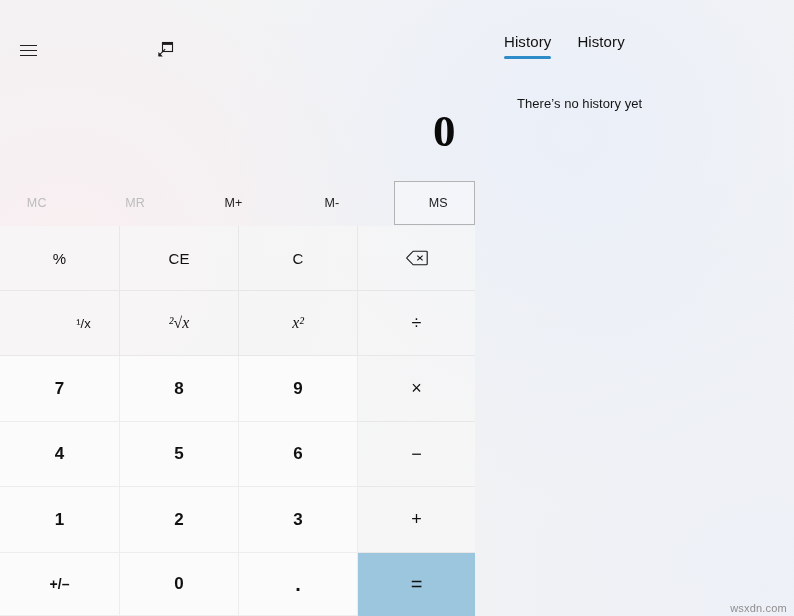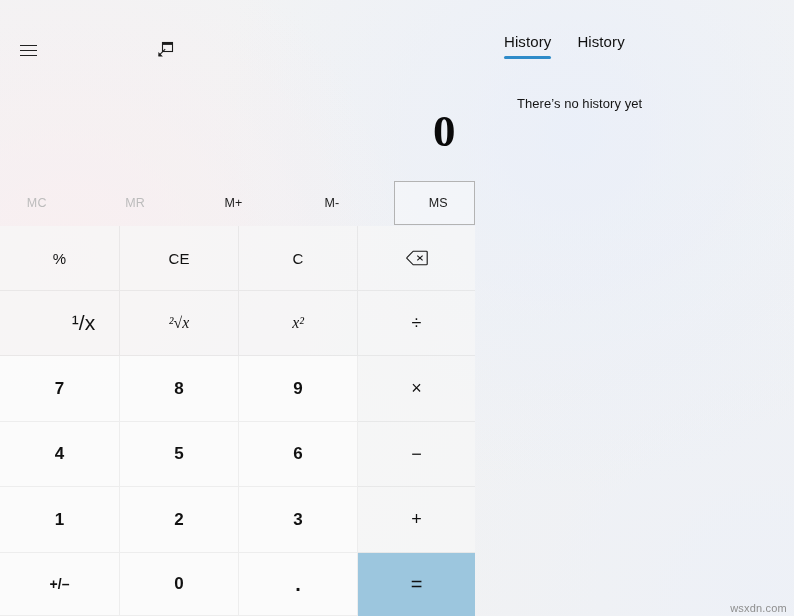--- a/index.html
+++ b/index.html
@@ -204,21 +204,21 @@
     font-size: 18px;
   }
   .key.equals {
     background: #9cc6de;
     font-size: 20px;
     border-right: 1px solid #9cc6de;
     border-bottom: 1px solid #9cc6de;
   }
   .key.lastcol { border-right: none; }
   .ital { font-family: "Liberation Serif", serif; font-style: italic; font-size: 1.05em; }
-  .frac { font-size: 21px; margin-left: 48px; }
+  .frac { font-size: 13px; margin-left: 48px; }
   .pm { font-size: 14px; }
   .dot { font-size: 20px; font-weight: 700; line-height: 0.4; }
 
   
   .rightpane {
     position: absolute;
     left: 476px;
     top: 0;
     width: 318px;
     height: 616px;

